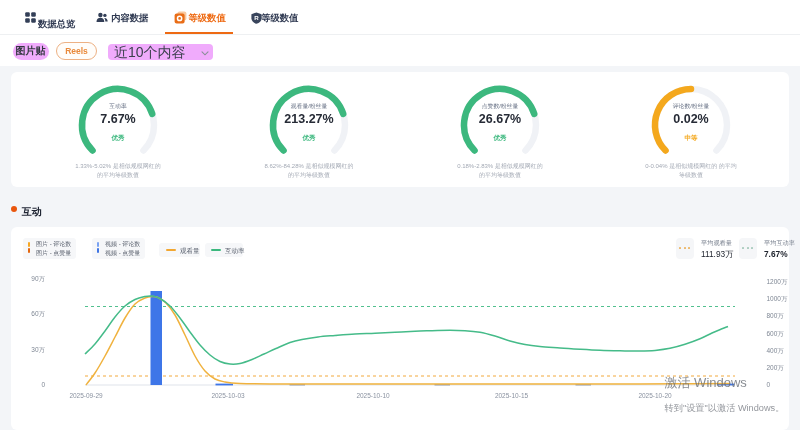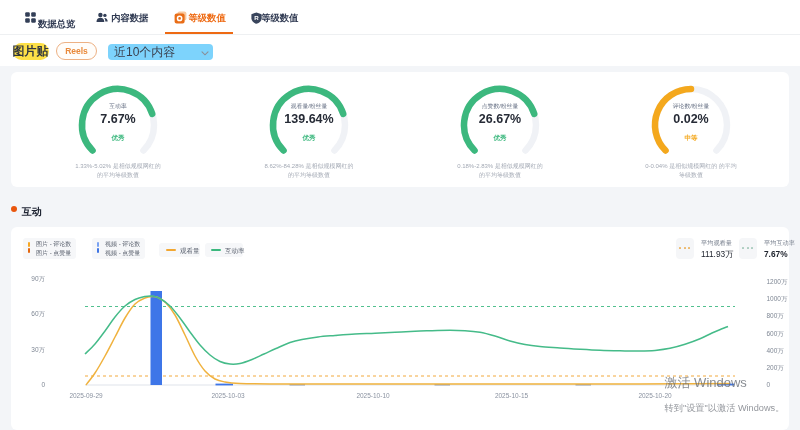--- a/index.html
+++ b/index.html
@@ -37,43 +37,43 @@
 <div class="abs tab" style="left:188.5px;top:12px;color:#ee6a13">等级数值</div>
 <div class="abs" style="left:165px;top:31.5px;width:67.5px;height:2px;background:#ee6a13"></div>
 
 <svg class="abs" style="left:251px;top:11.5px" width="11" height="12" viewBox="0 0 11 12">
 <path d="M5.5 0.4 L10.6 2.2 L10.6 6.2 C10.6 9 8.5 10.9 5.5 11.8 C2.5 10.9 0.4 9 0.4 6.2 L0.4 2.2 Z" fill="#39455c"></path>
 <text x="5.5" y="8.3" font-size="6.2" font-weight="bold" fill="#fff" text-anchor="middle" font-family="Liberation Sans">R</text>
 </svg>
 <div class="abs tab" style="left:261.2px;top:12px">等级数值</div>
 
 <div class="abs" style="left:0;top:36px;width:800px;height:30px;background:#fff"></div>
-<div class="abs ctr" style="left:12.5px;top:42.8px;width:36px;height:16.8px;background:#fde047;border-radius:9px;font-size:12px;font-weight:bold;color:#32373f;line-height:16.8px">图片贴</div>
+<div class="abs ctr" style="left:12.5px;top:42.8px;width:36px;height:16.8px;background:#f0abfc;border-radius:9px;font-size:10px;font-weight:bold;color:#32373f;line-height:16.8px">图片贴</div>
 <div class="abs ctr" style="left:56px;top:42px;width:41px;height:18px;background:#fffdfa;border:1px solid #edb184;border-radius:10px;font-size:8.5px;font-weight:bold;color:#e98a3c;line-height:16.5px">Reels</div>
-<div class="abs" style="left:108px;top:44px;width:105px;height:16.3px;background:#7dd3fc;border-radius:4px;font-size:12px;color:#3a3f4c;line-height:16.3px;padding-left:6px">近10个内容</div>
+<div class="abs" style="left:108px;top:44px;width:105px;height:16.3px;background:#f0abfc;border-radius:4px;font-size:14px;color:#3a3f4c;line-height:16.3px;padding-left:6px">近10个内容</div>
 <svg class="abs" style="left:200.5px;top:50.5px" width="8" height="5" viewBox="0 0 8 5">
 <path d="M1 0.8 L4 3.8 L7 0.8" fill="none" stroke="#8a8f99" stroke-width="1.1" stroke-linecap="round"></path>
 </svg>
 
 <div class="abs" style="left:11px;top:72px;width:778px;height:115px;background:#fff;border-radius:6px"></div>
 
 <svg class="abs" style="left:73px;top:80px" width="90" height="90" viewBox="0 0 90 90">
 <path d="M19.54 70.46 A36 36 0 1 1 70.46 70.46" fill="none" stroke="#f0f2f6" stroke-width="6.5" stroke-linecap="round"></path>
 <path d="M19.54 70.46 A36 36 0 1 1 79.24 33.88" fill="none" stroke="#3cb87e" stroke-width="6.5" stroke-linecap="round"></path>
 </svg>
 <div class="abs ctr" style="left:58px;top:102px;width:120px;font-size:5.8px;color:#667084">互动率</div>
 <div class="abs ctr" style="left:58px;top:112px;width:120px;font-size:12.5px;font-weight:bold;color:#262b36">7.67%</div>
 <div class="abs ctr" style="left:58px;top:134px;width:120px;font-size:6.5px;font-weight:bold;color:#3cb87e">优秀</div>
 <div class="abs ctr" style="left:53px;top:161.5px;width:130px;font-size:6px;color:#a3a9b4;line-height:9px">1.33%-5.02% 是相似规模网红的<br>的平均等级数值</div>
 <svg class="abs" style="left:264px;top:80px" width="90" height="90" viewBox="0 0 90 90">
 <path d="M19.54 70.46 A36 36 0 1 1 70.46 70.46" fill="none" stroke="#f0f2f6" stroke-width="6.5" stroke-linecap="round"></path>
 <path d="M19.54 70.46 A36 36 0 1 1 79.24 33.88" fill="none" stroke="#3cb87e" stroke-width="6.5" stroke-linecap="round"></path>
 </svg>
 <div class="abs ctr" style="left:249px;top:102px;width:120px;font-size:5.8px;color:#667084">观看量/粉丝量</div>
-<div class="abs ctr" style="left:249px;top:112px;width:120px;font-size:12.5px;font-weight:bold;color:#262b36">139.64%</div>
+<div class="abs ctr" style="left:249px;top:112px;width:120px;font-size:12.5px;font-weight:bold;color:#262b36">213.27%</div>
 <div class="abs ctr" style="left:249px;top:134px;width:120px;font-size:6.5px;font-weight:bold;color:#3cb87e">优秀</div>
 <div class="abs ctr" style="left:244px;top:161.5px;width:130px;font-size:6px;color:#a3a9b4;line-height:9px">8.62%-84.28% 是相似规模网红的<br>的平均等级数值</div>
 <svg class="abs" style="left:455px;top:80px" width="90" height="90" viewBox="0 0 90 90">
 <path d="M19.54 70.46 A36 36 0 1 1 70.46 70.46" fill="none" stroke="#f0f2f6" stroke-width="6.5" stroke-linecap="round"></path>
 <path d="M19.54 70.46 A36 36 0 1 1 79.24 33.88" fill="none" stroke="#3cb87e" stroke-width="6.5" stroke-linecap="round"></path>
 </svg>
 <div class="abs ctr" style="left:440px;top:102px;width:120px;font-size:5.8px;color:#667084">点赞数/粉丝量</div>
 <div class="abs ctr" style="left:440px;top:112px;width:120px;font-size:12.5px;font-weight:bold;color:#262b36">26.67%</div>
 <div class="abs ctr" style="left:440px;top:134px;width:120px;font-size:6.5px;font-weight:bold;color:#3cb87e">优秀</div>
 <div class="abs ctr" style="left:435px;top:161.5px;width:130px;font-size:6px;color:#a3a9b4;line-height:9px">0.18%-2.83% 是相似规模网红的<br>的平均等级数值</div>

